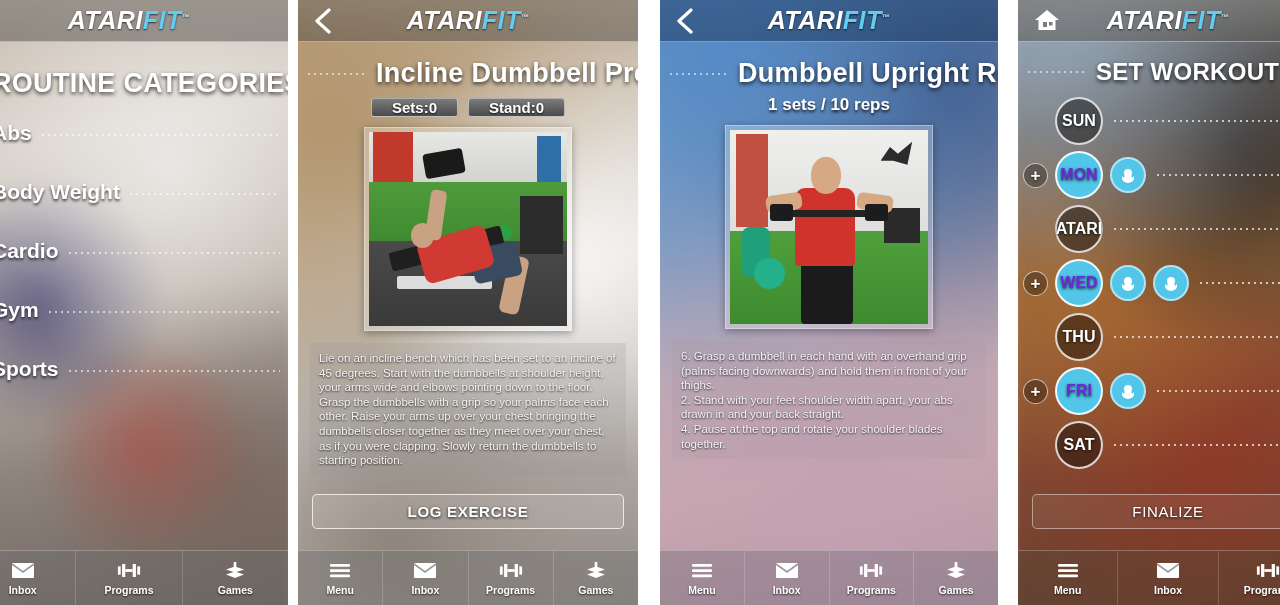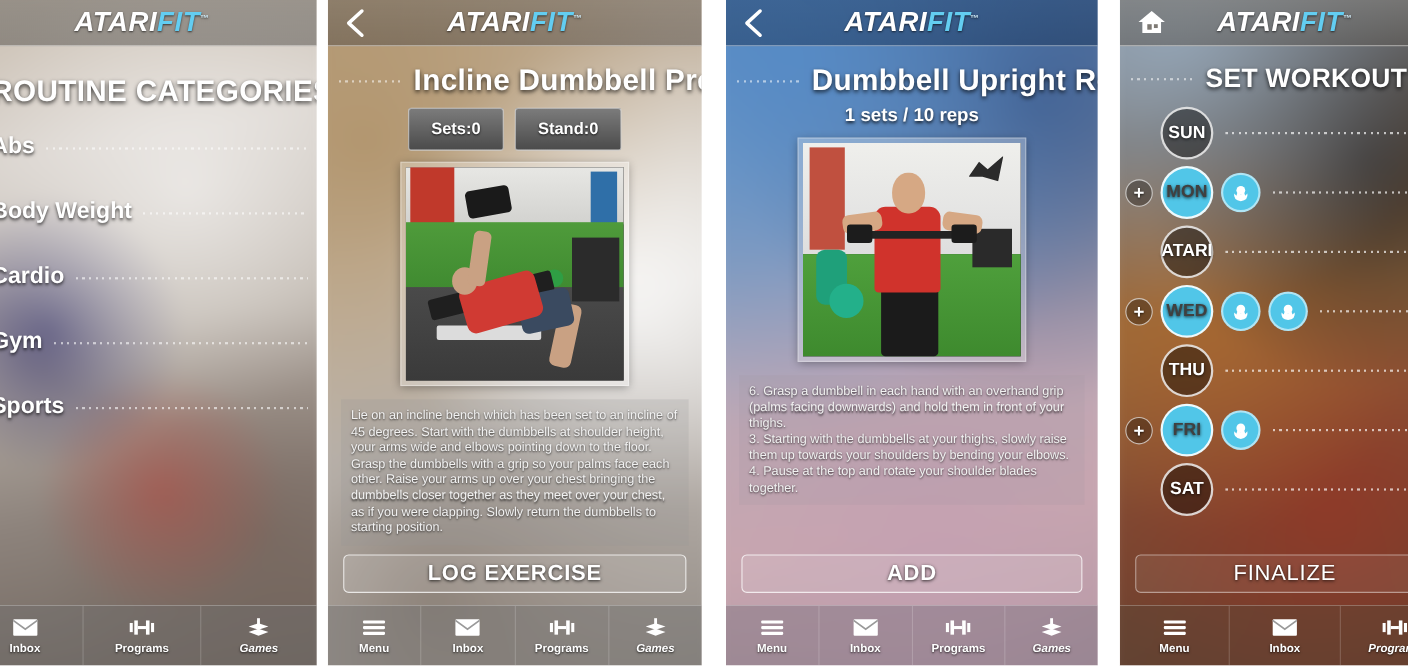--- a/index.html
+++ b/index.html
@@ -154,21 +154,21 @@
     background-image: repeating-linear-gradient(to right, rgba(255,255,255,.85) 0 2px, rgba(255,255,255,0) 2px 6px);
     opacity: .65;
   }
 
   
   .pill-row { display: flex; gap: 10px; justify-content: center; margin-top: 7px; }
   .pill {
     background: linear-gradient(180deg, #7b7b7b, #4b4b4b);
     border: 1px solid rgba(255,255,255,.55);
     border-radius: 3px;
-    padding: 10px 20px;
+    padding: 0 20px;
     font-size: 15px; font-weight: bold;
     text-shadow: 0 1px 2px rgba(0,0,0,.8);
   }
   .subcount {
     text-align: center; font-size: 17px; font-weight: bold;
     margin-top: 4px; text-shadow: 0 2px 3px rgba(0,0,0,.8);
   }
 
   
   .photo-wrap {
@@ -223,27 +223,27 @@
     font-size: 11.5px;
     line-height: 14.6px;
     text-shadow: 0 1px 2px rgba(0,0,0,.75);
     color: #f2f2f2;
   }
   .desc.steps { background: rgba(160,150,160,.18); }
   .desc p { margin: 0; }
 
   
   .action-btn {
-    position: absolute; left: 14px; right: 14px; bottom: 66px;
+    position: absolute; left: 14px; right: 14px; bottom: 76px;
     height: 35px;
     display: flex; align-items: center; justify-content: center;
     border: 1px solid rgba(255,255,255,.75);
     border-radius: 5px;
     background: rgba(255,255,255,.13);
-    font-size: 20px; font-weight: bold; letter-spacing: .7px;
+    font-size: 15px; font-weight: bold; letter-spacing: .7px;
     text-shadow: 0 1px 3px rgba(0,0,0,.8);
     cursor: pointer;
   }
   .action-btn.thin { border-color: rgba(255,255,255,.45); background: rgba(255,255,255,.07); font-weight: normal; }
 
   
   .bottomnav {
     position: absolute; left: 0; right: 0; bottom: 0;
     height: 55px;
     display: flex;
@@ -252,21 +252,21 @@
   }
   .bottomnav.warm { background: rgba(90,70,55,.40); }
   .bottomnav.cool { background: rgba(110,104,118,.38); }
   .navitem {
     flex: 1;
     display: flex; flex-direction: column; align-items: center; justify-content: center;
     gap: 4px;
     border-right: 1px solid rgba(255,255,255,.18);
     cursor: pointer;
   }
-  .navitem:last-child { border-right: none; font-style: italic; }
+  .navitem:last-child { border-right: none; }
   .navlabel {
     font-size: 10.5px; font-weight: bold;
     text-shadow: 0 1px 2px rgba(0,0,0,.75);
   }
   .navicon { width: 24px; height: 19px; display:flex; align-items:center; justify-content:center; }
 
   
   .days { padding: 6px 0 0 0; }
   .dayrow {
     height: 54px;
@@ -291,21 +291,21 @@
     border: 2px solid rgba(255,255,255,.8);
     background: rgba(0,0,0,.42);
     display:flex; align-items:center; justify-content:center;
     font-size: 16px; font-weight: bold;
     text-shadow: 0 1px 3px rgba(0,0,0,.8);
     cursor: pointer;
   }
   .daycircle.active {
     background: #51c6e8;
     border-color: rgba(255,255,255,.9);
-    color: #404040;
+    color: #6d28d9;
   }
   .badge {
     flex: 0 0 auto;
     width: 36px; height: 36px; border-radius: 50%;
     background: #51c6e8;
     border: 2px solid rgba(255,255,255,.55);
     display:flex; align-items:center; justify-content:center;
     cursor: pointer;
   }
   .badge svg { display:block; }
@@ -526,25 +526,24 @@
             <div class="p2-armR"></div>
           <div class="p2-bar"></div>
             <div class="p2-dbL"></div>
             <div class="p2-dbR"></div>
           <div class="p2-head"></div>
         </div>
       </div>
 
       <div class="desc steps">
         <p>6. Grasp a dumbbell in each hand with an overhand grip (palms facing downwards) and hold them in front of your thighs.</p>
-        <p>3. Starting with the dumbbells at your thighs, slowly raise them up towards your shoulders by bending your elbows.</p>
+        <p>2. Stand with your feet shoulder width apart, your abs drawn in and your back straight.</p>
         <p>4. Pause at the top and rotate your shoulder blades together.</p>
       </div>
 
-      <div class="action-btn">ADD</div>
 
       <div class="bottomnav cool">
         <div class="navitem">
           <span class="navicon">
             <svg width="24" height="17" viewBox="0 0 24 17">
                 <rect x="2" y="2" width="20" height="2.8" rx="1" fill="#fff"></rect>
                 <rect x="2" y="7.2" width="20" height="2.8" rx="1" fill="#fff"></rect>
                 <rect x="2" y="12.4" width="20" height="2.8" rx="1" fill="#fff"></rect>
               </svg>
           </span>

